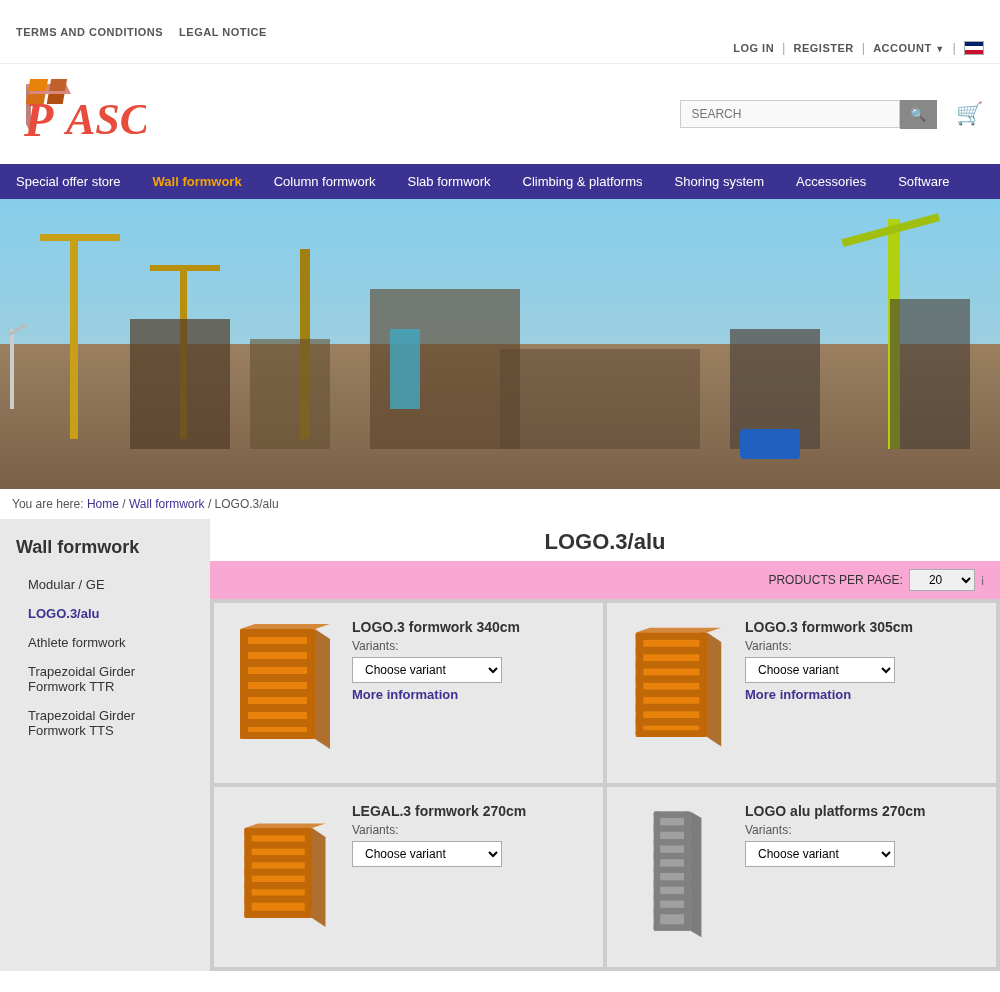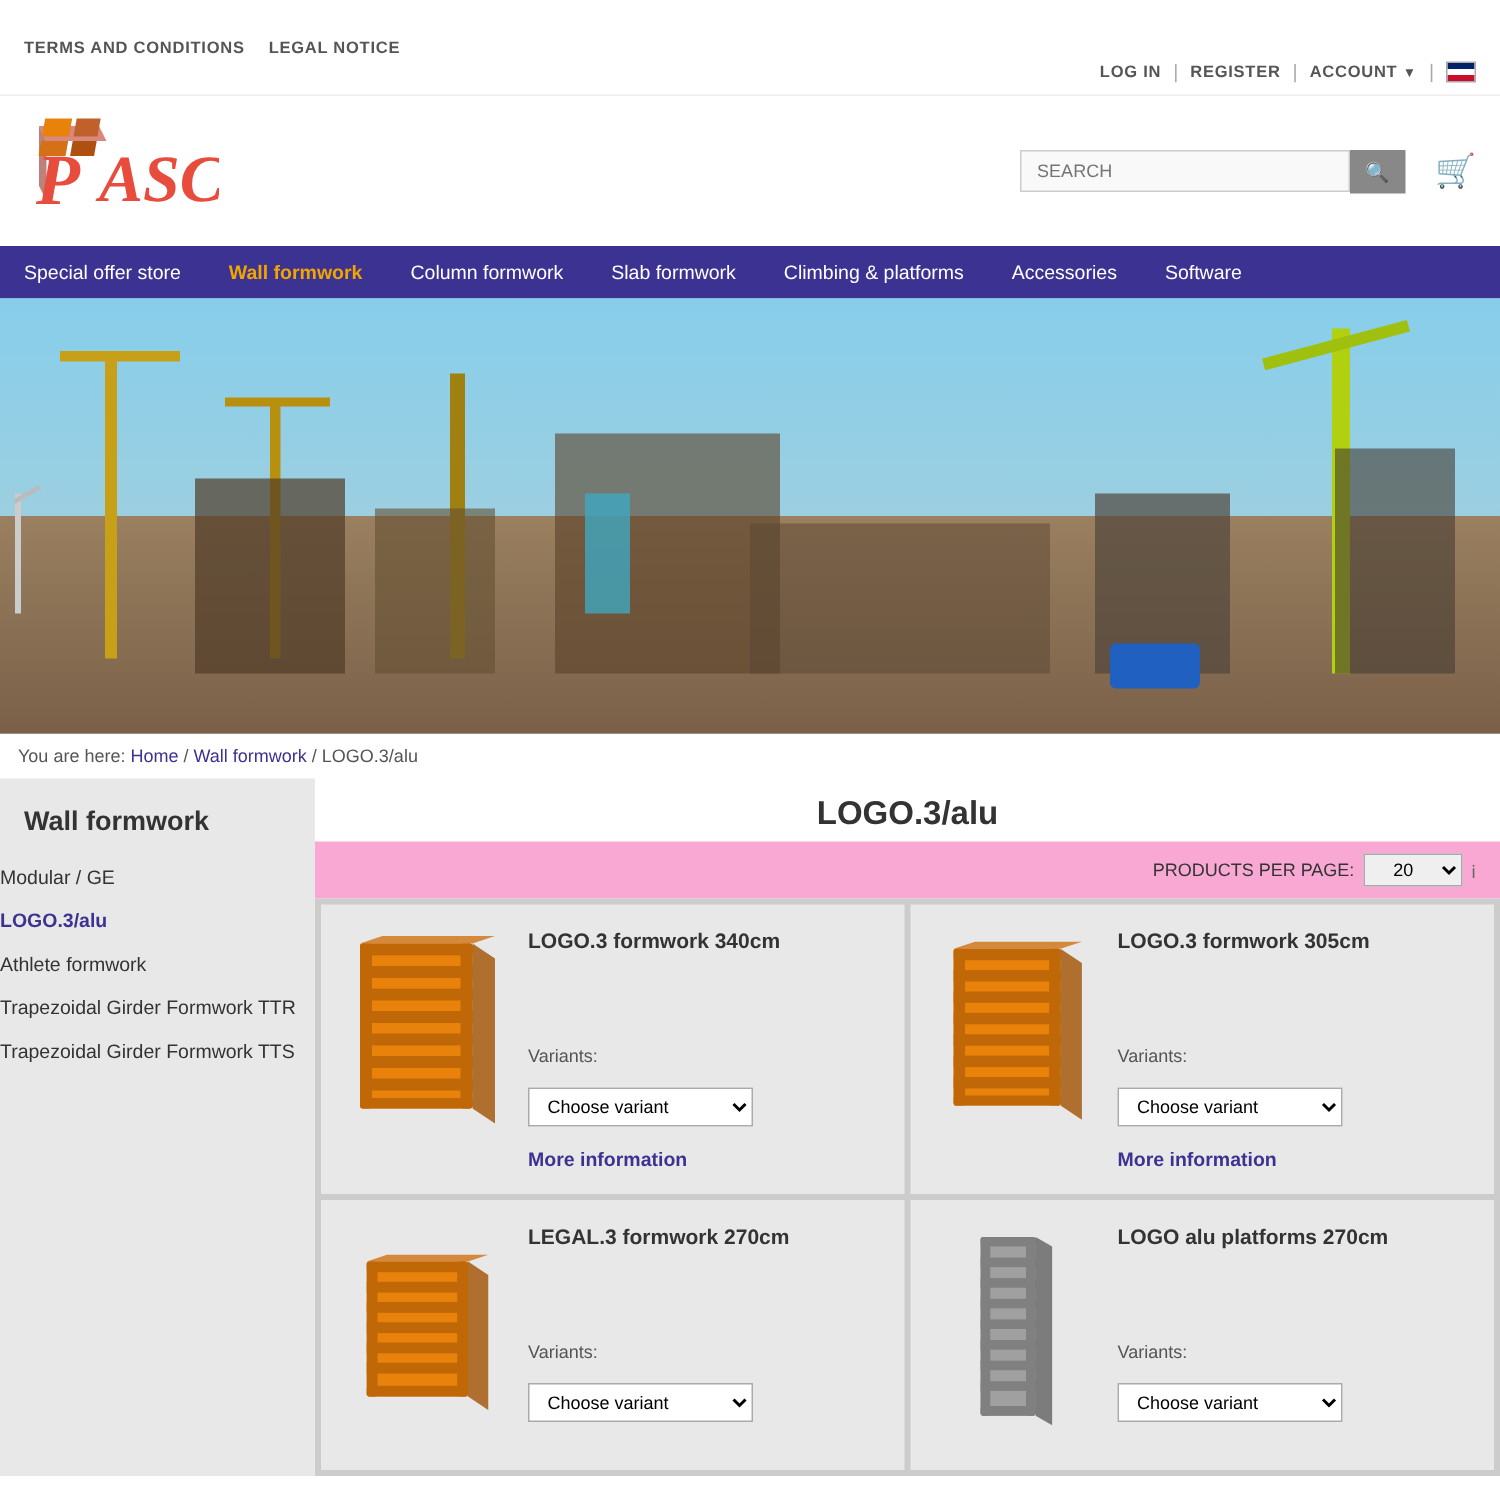--- a/index.html
+++ b/index.html
@@ -104,26 +104,27 @@
       background: #e8e8e8;
       padding: 10px 0;
     }
     .sidebar-title {
       font-size: 18px;
       font-weight: bold;
       padding: 8px 16px 12px;
       color: #333;
     }
     .sidebar-item {
-      padding: 7px 0;
+      padding: 7px 16px;
       font-size: 13px;
       color: #333;
       cursor: pointer;
       display: block;
       text-decoration: none;
+      margin-left: 12px;
     }
     .sidebar-item.active { color: #3c3292; font-weight: bold; }
 
     .main-content {
       flex: 1;
       padding: 0 0 0 0;
     }
     .main-title {
       font-size: 22px;
       font-weight: bold;
@@ -171,31 +172,30 @@
       min-width: 110px;
       height: 140px;
       display: flex;
       align-items: center;
       justify-content: center;
     }
     .product-info {
       flex: 1;
       display: flex;
       flex-direction: column;
-      gap: 14px;
+      gap: 4px;
     }
     .product-name {
       font-size: 14px;
       font-weight: bold;
       color: #333;
     }
     .variants-label {
       font-size: 12px;
       color: #555;
-      margin-top: 48px;
     }
     .variants-select {
       padding: 4px 8px;
       font-size: 12px;
       border: 1px solid #aaa;
       background: white;
       width: 150px;
       cursor: pointer;
     }
     .more-info {
@@ -265,20 +265,21 @@
     <span class="cart-icon">🛒</span>
   </div>
 </div>
 
 <nav class="nav">
   <a>Special offer store</a>
   <a class="highlight">Wall formwork</a>
   <a>Column formwork</a>
   <a>Slab formwork</a>
   <a>Climbing &amp; platforms</a>
+  <a>Shoring system</a>
   <a>Accessories</a>
   <a>Software</a>
 </nav>
 
 <div class="hero">
   <div class="hero-construction">
 
     <div style="position:absolute;top:0;left:0;right:0;height:55%;background:linear-gradient(180deg,#87ceeb,#9ecfdf);"></div>
 
     <div style="position:absolute;bottom:0;left:0;right:0;height:50%;background:linear-gradient(180deg,#9a8060,#7a6048);"></div>

